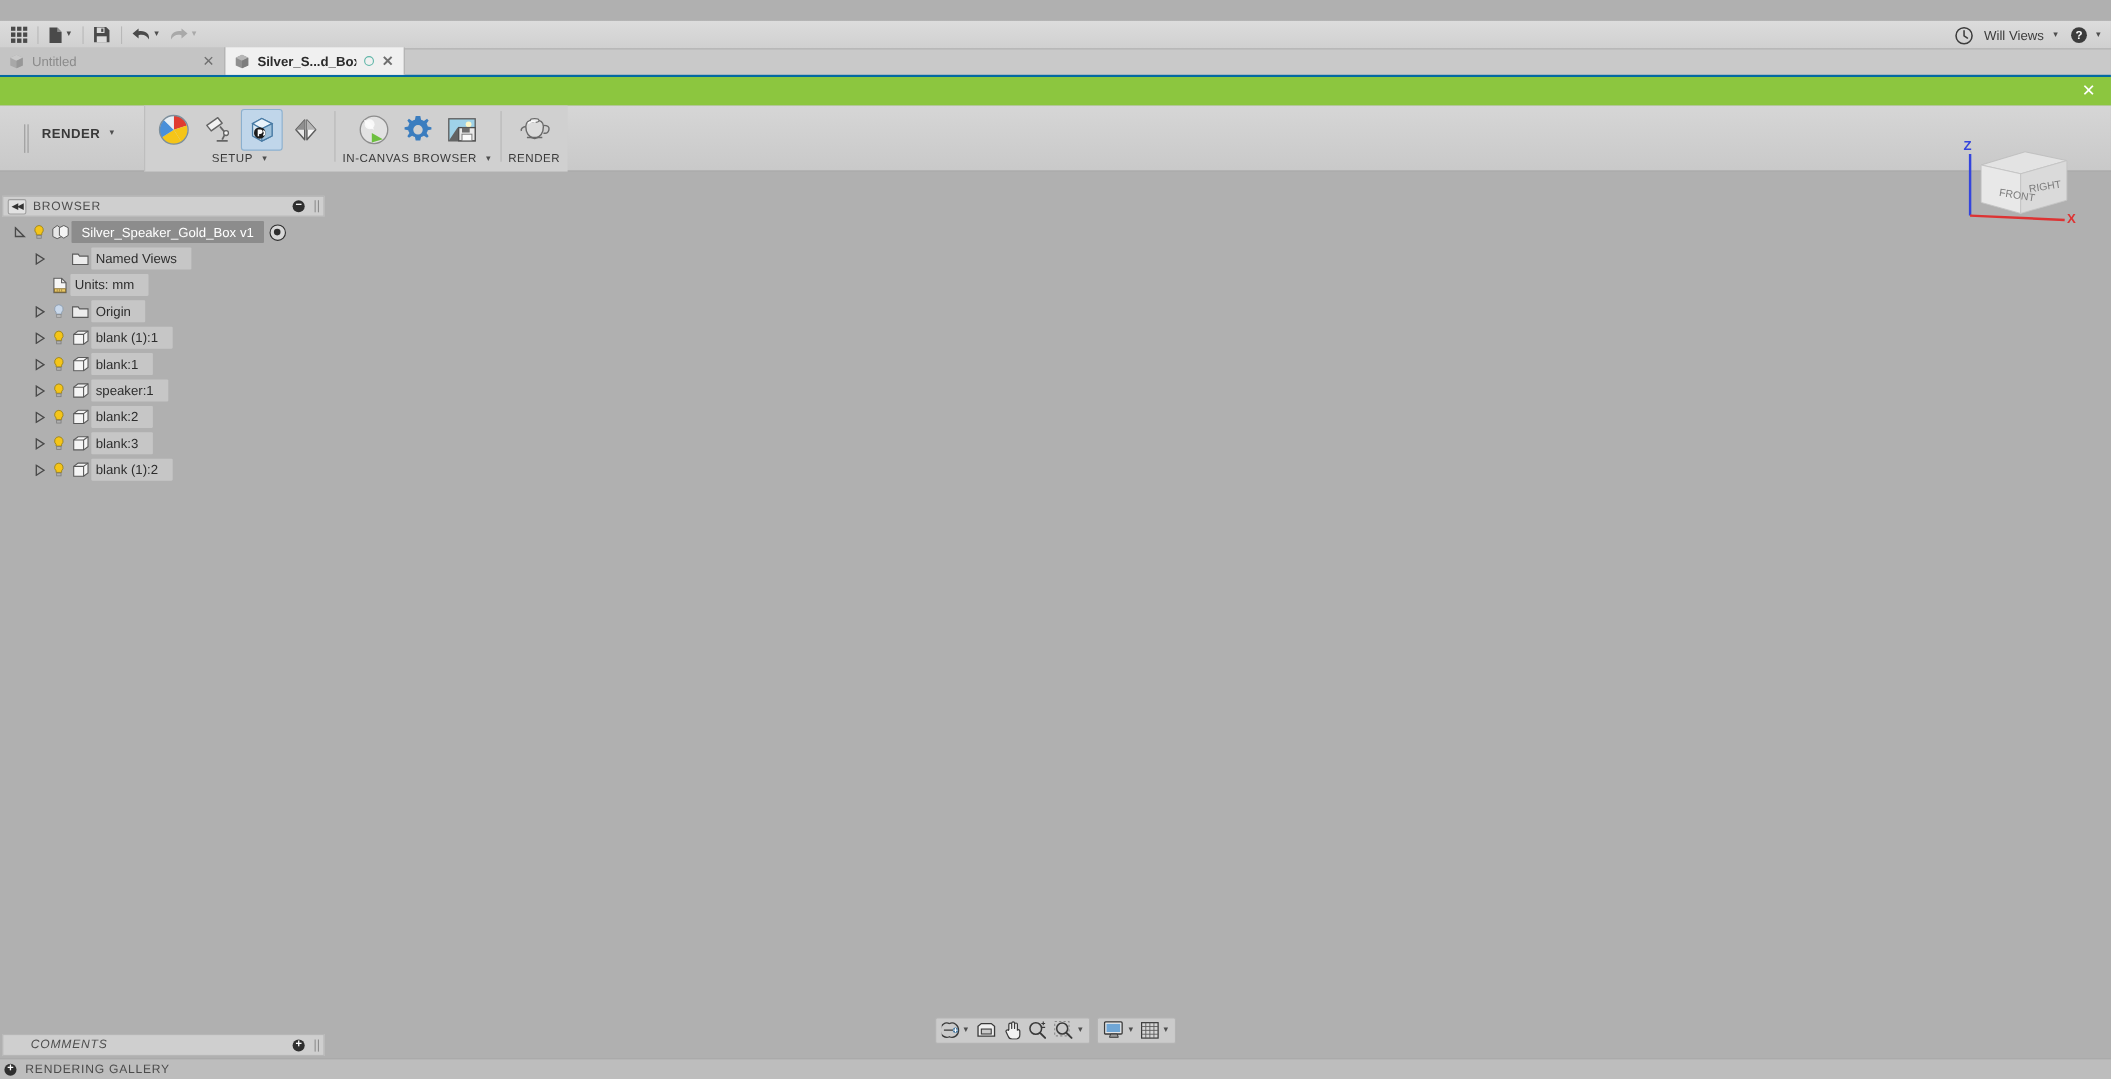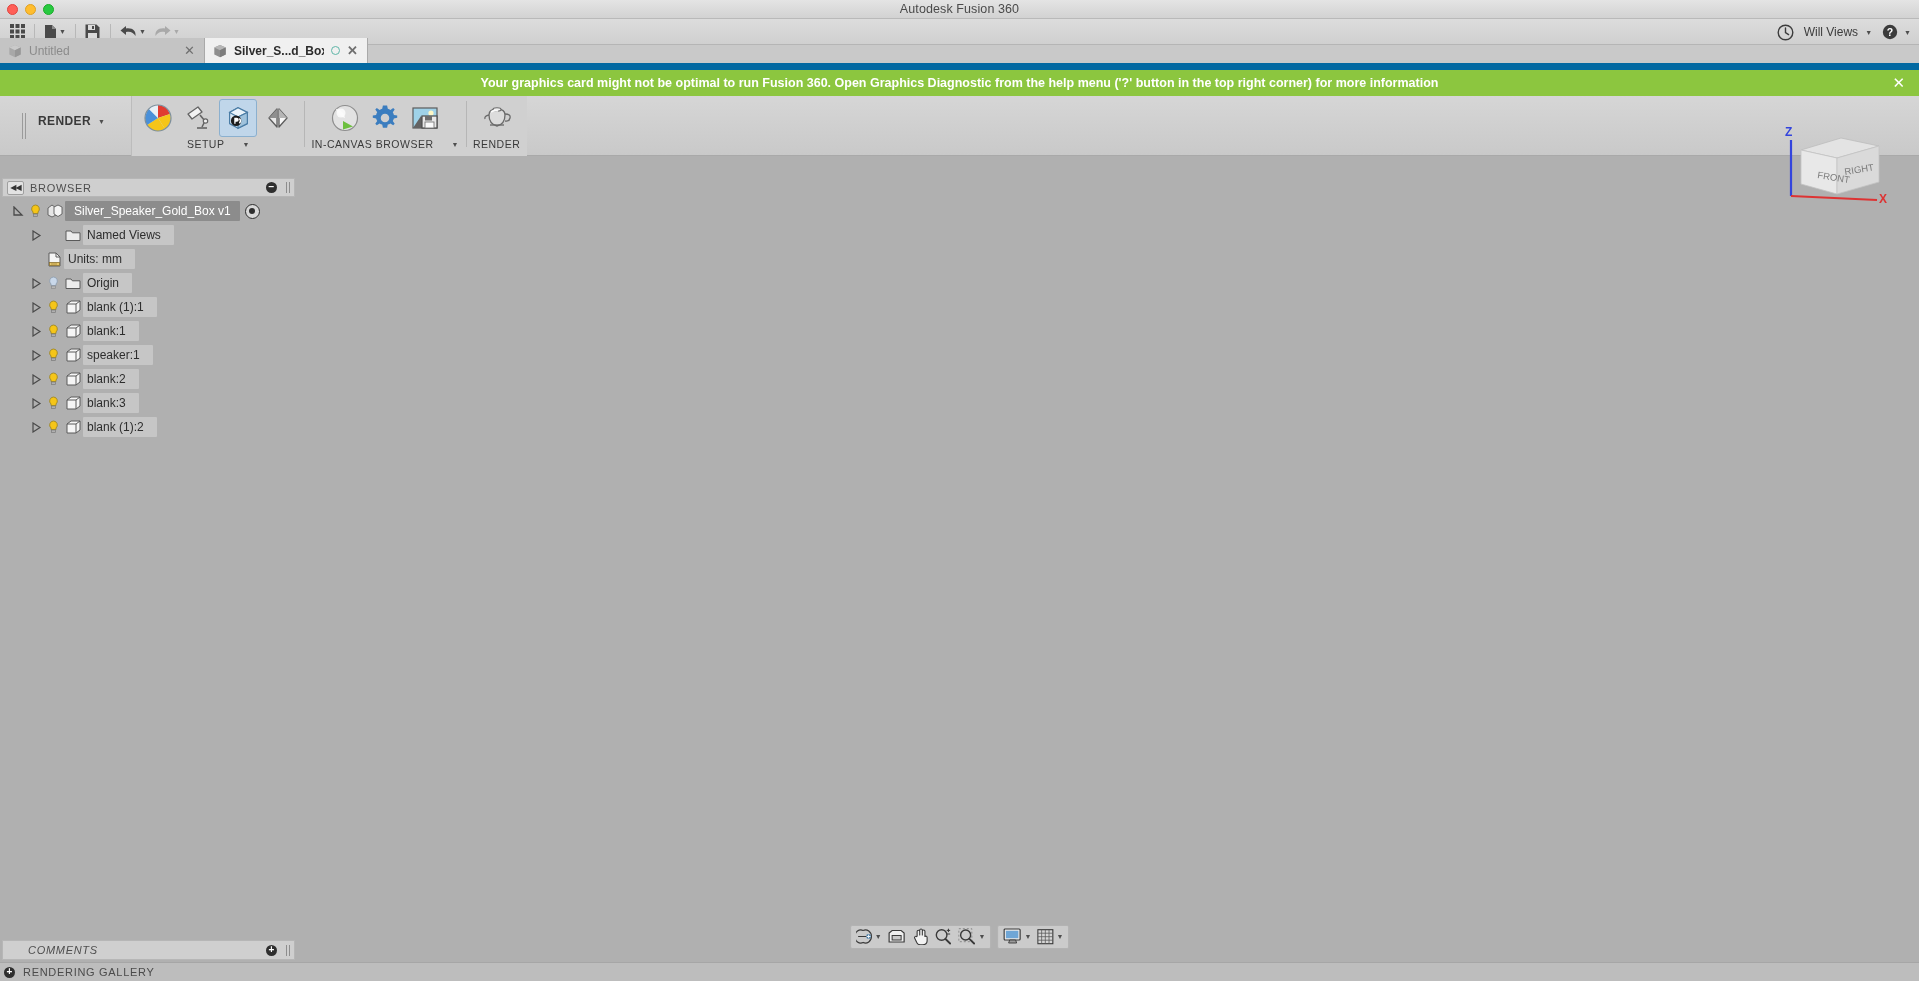--- a/index.html
+++ b/index.html
@@ -40,21 +40,21 @@
   .qa-sep { width: 1px; height: 16px; background: #b8b8b8; margin: 0 4px; }
   .caret { font-size: 7px; color: #4e4e4e; margin-left: 2px; line-height: 1; }
 
   .qa-right { position: absolute; right: 8px; top: 0; height: 26px;
     display: flex; align-items: center; gap: 10px; }
   .user-name { font-size: 12px; color: #3c3c3c; }
 
   
   .tabbar {
     position: absolute; left: 0; top: 45px; width: 1919px; height: 25px;
-    background: #c9c9c9; border-bottom: 7px solid #0369a1;
+    background: #c9c9c9; border-bottom: 2px solid #0369a1;
     display: flex; align-items: flex-end;
   }
   .tab {
     height: 25px; display: flex; align-items: center; gap: 7px;
     padding: 0 9px 0 8px; font-size: 12px; cursor: pointer;
     border-right: 1px solid #a9a9a9; position: relative;
   }
   .tab.inactive { background: #c4c4c4; color: #8b8b8b; width: 205px; }
   .tab.active { background: #f0f0f0; color: #2b2b2b; font-weight: bold; width: 163px; }
   .tab-label { flex: 1; white-space: nowrap; overflow: hidden; }
@@ -91,21 +91,21 @@
     padding: 3px 7px 0 7px; position: relative; }
   .rb-panel + .rb-panel::before {
     content: ""; position: absolute; left: 0; top: 5px;
     width: 1px; height: 46px; background: #b6b6b6;
   }
   .rb-row { display: flex; align-items: flex-start; gap: 2px; height: 38px; }
   .rb-btn { width: 38px; height: 38px; display: flex; align-items: center;
     justify-content: center; border-radius: 3px; cursor: pointer; }
   .rb-btn.sel { background: #c0d6ea; border: 1px solid #8bb0cf; }
   .rb-label { font-size: 10.5px; color: #3a3a3a; letter-spacing: .5px;
-    display: flex; align-items: center; gap: 16px; margin-top: 1px; }
+    display: flex; align-items: center; gap: 5px; margin-top: 1px; }
 
   
   .browser-head {
     position: absolute; left: 2px; top: 178px; width: 293px; height: 19px;
     background: #cfcfcf; border: 1px solid #b6b6b6;
     display: flex; align-items: center; gap: 6px; padding: 0 4px;
   }
   .collapse-btn { width: 17px; height: 14px; background: #e2e2e2;
     border: 1px solid #9f9f9f; border-radius: 2px; display: flex;
     align-items: center; justify-content: center; font-size: 8px;
@@ -168,28 +168,20 @@
     background: #bdbdbd; border-top: 1px solid #a6a6a6;
     display: flex; align-items: center; gap: 8px; padding-left: 4px;
   }
   .gallery-title { font-size: 11px; color: #4b4b4b; letter-spacing: .7px; }
 </style>
 </head>
 <body>
 
 <div id="app">
 
-  <div class="titlebar">
-    <div class="traffic">
-      <span class="tl red"></span>
-      <span class="tl yellow"></span>
-      <span class="tl green"></span>
-    </div>
-    <span class="win-title">Autodesk Fusion 360</span>
-  </div>
 
   <div class="qabar">
 
     <div class="qa-btn">
       <svg width="15" height="15" viewBox="0 0 15 15">
         <g fill="#4a4a4a">
           <rect x="0" y="0" width="4" height="4"></rect>
             <rect x="5.5" y="0" width="4" height="4"></rect>
             <rect x="11" y="0" width="4" height="4"></rect>
           <rect x="0" y="5.5" width="4" height="4"></rect>
@@ -278,21 +270,20 @@
         <path d="M8 1 L14.5 4 L8 7 L1.5 4 Z" fill="#b6b6b6"></path>
         <path d="M8 7 L14.5 4 V12 L8 15 Z" fill="#7c7c7c"></path>
       </svg>
       <span class="tab-label">Silver_S...d_Box v1</span>
       <span class="tab-dot"></span>
       <span class="tab-x">✕</span>
     </div>
   </div>
 
   <div class="banner">
-    <span class="banner-text">Your graphics card might not be optimal to run Fusion 360. Open Graphics Diagnostic from the help menu ('?' button in the top right corner) for more information</span>
     <span class="banner-x">✕</span>
   </div>
 
   <div class="canvas">
     <svg width="1919" height="772" viewBox="0 0 1919 772">
       <defs>
         <linearGradient id="gTop" x1="0" y1="0" x2="0.4" y2="1">
           <stop offset="0%" stop-color="#efe9bf"></stop>
           <stop offset="40%" stop-color="#ded5a0"></stop>
           <stop offset="100%" stop-color="#b5ac7a"></stop>

